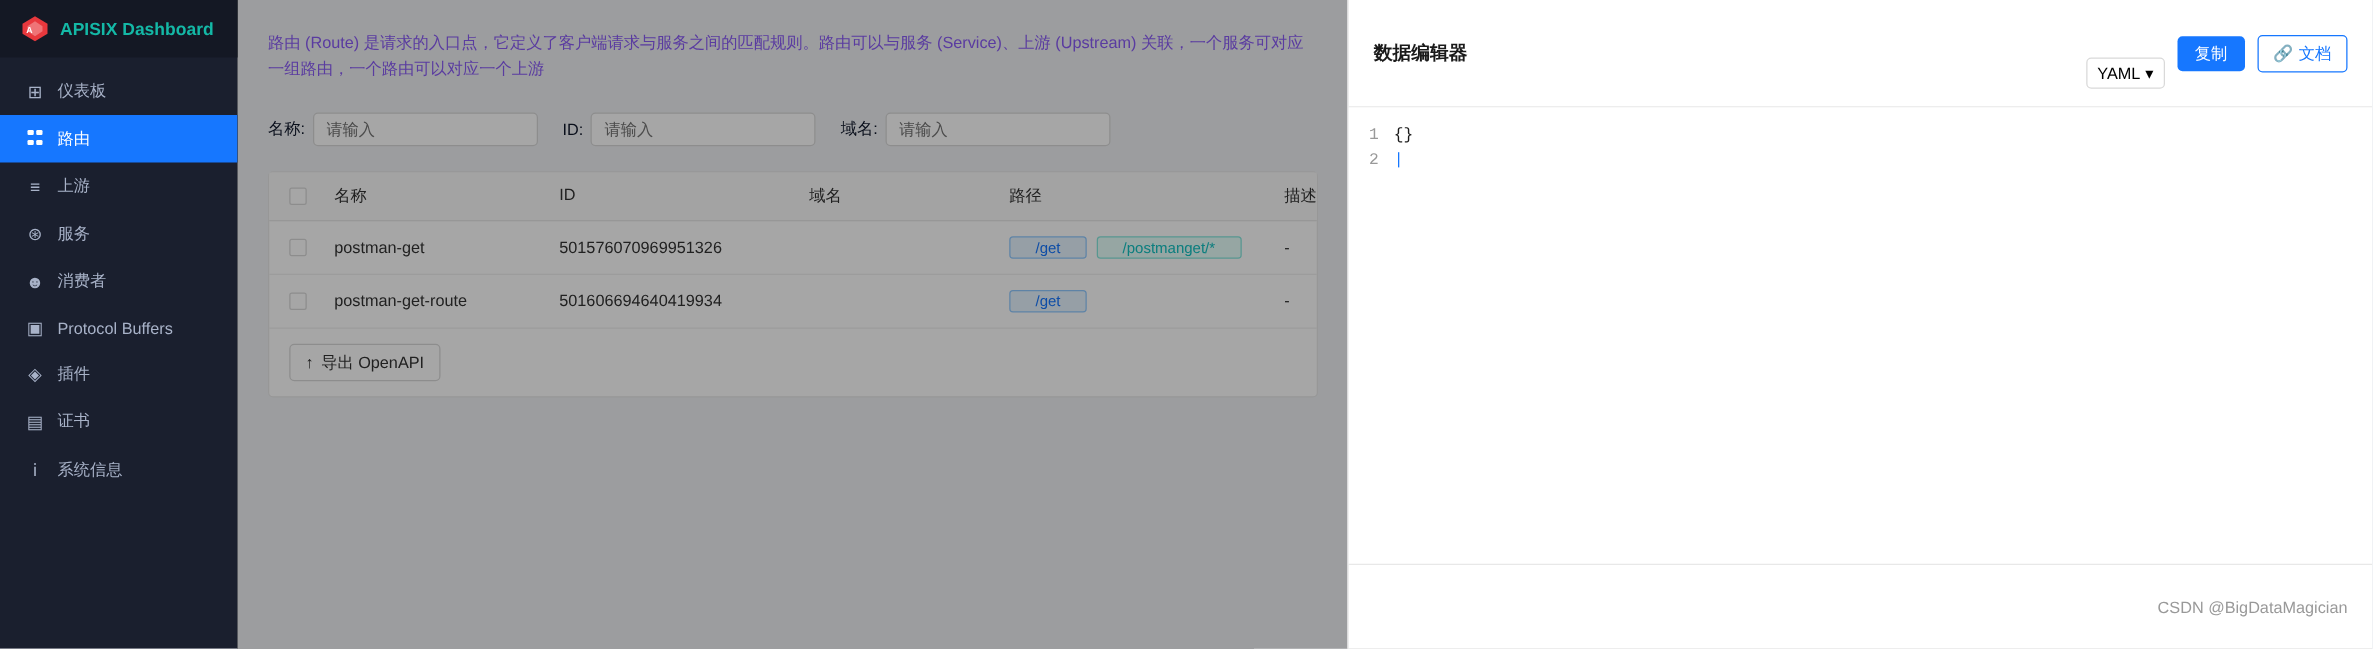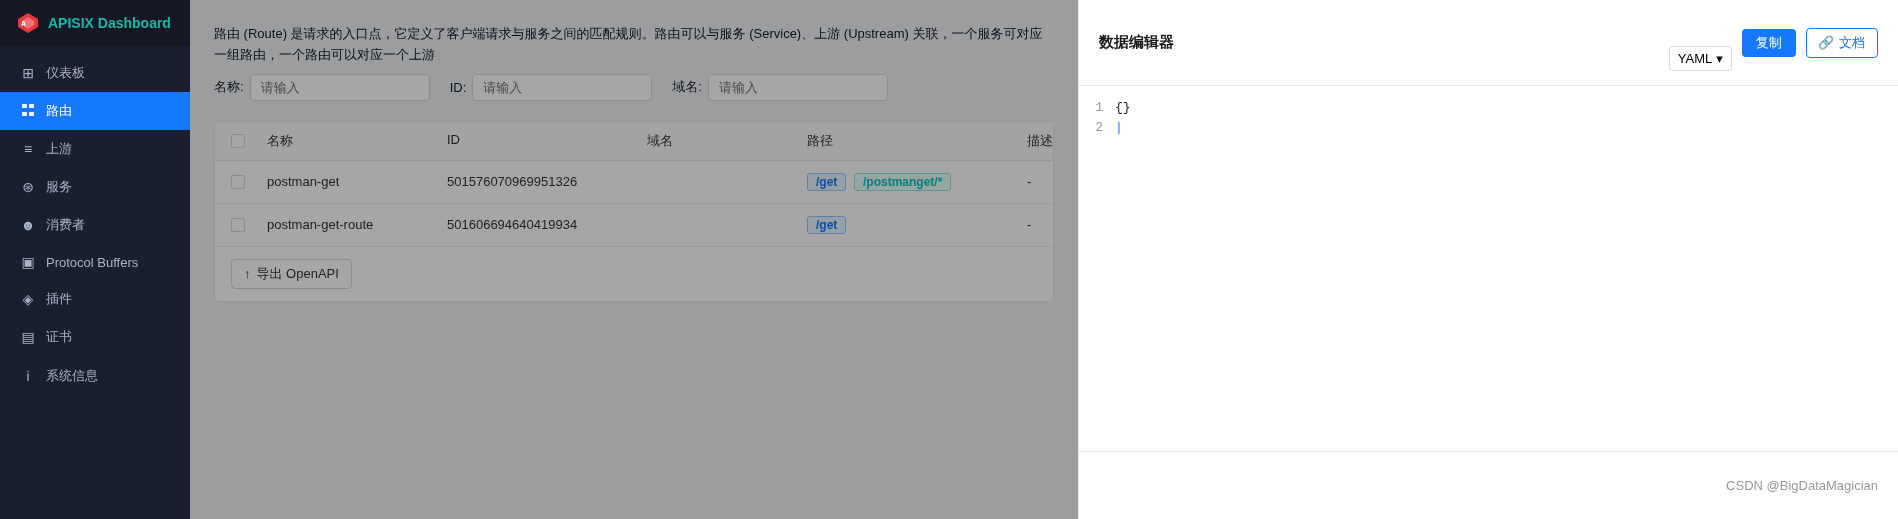--- a/index.html
+++ b/index.html
@@ -75,22 +75,22 @@
 
     .page-title {
       font-size: 22px;
       font-weight: 600;
       color: #1a1a1a;
       margin-bottom: 8px;
     }
 
     .page-desc {
       font-size: 13px;
-      color: #0f172a;
-      margin-bottom: 8px;
+      color: #8b5cf6;
+      margin-bottom: 24px;
       line-height: 1.6;
     }
 
     .filter-row {
       display: flex;
       gap: 20px;
       margin-bottom: 20px;
       align-items: center;
     }
     .filter-group {
@@ -151,25 +151,24 @@
     .checkbox {
       width: 14px;
       height: 14px;
       border: 1px solid #d9d9d9;
       border-radius: 2px;
       cursor: pointer;
       background: #fff;
     }
     .tag {
       display: inline-block;
-      padding: 1px 8px;
+      padding: 1px 20px;
       border-radius: 3px;
       font-size: 12px;
       margin-right: 4px;
-      font-weight: bold;
     }
     .tag-blue {
       background: #e6f4ff;
       color: #1677ff;
       border: 1px solid #91caff;
     }
     .tag-cyan {
       background: #e6fffb;
       color: #13c2c2;
       border: 1px solid #87e8de;

